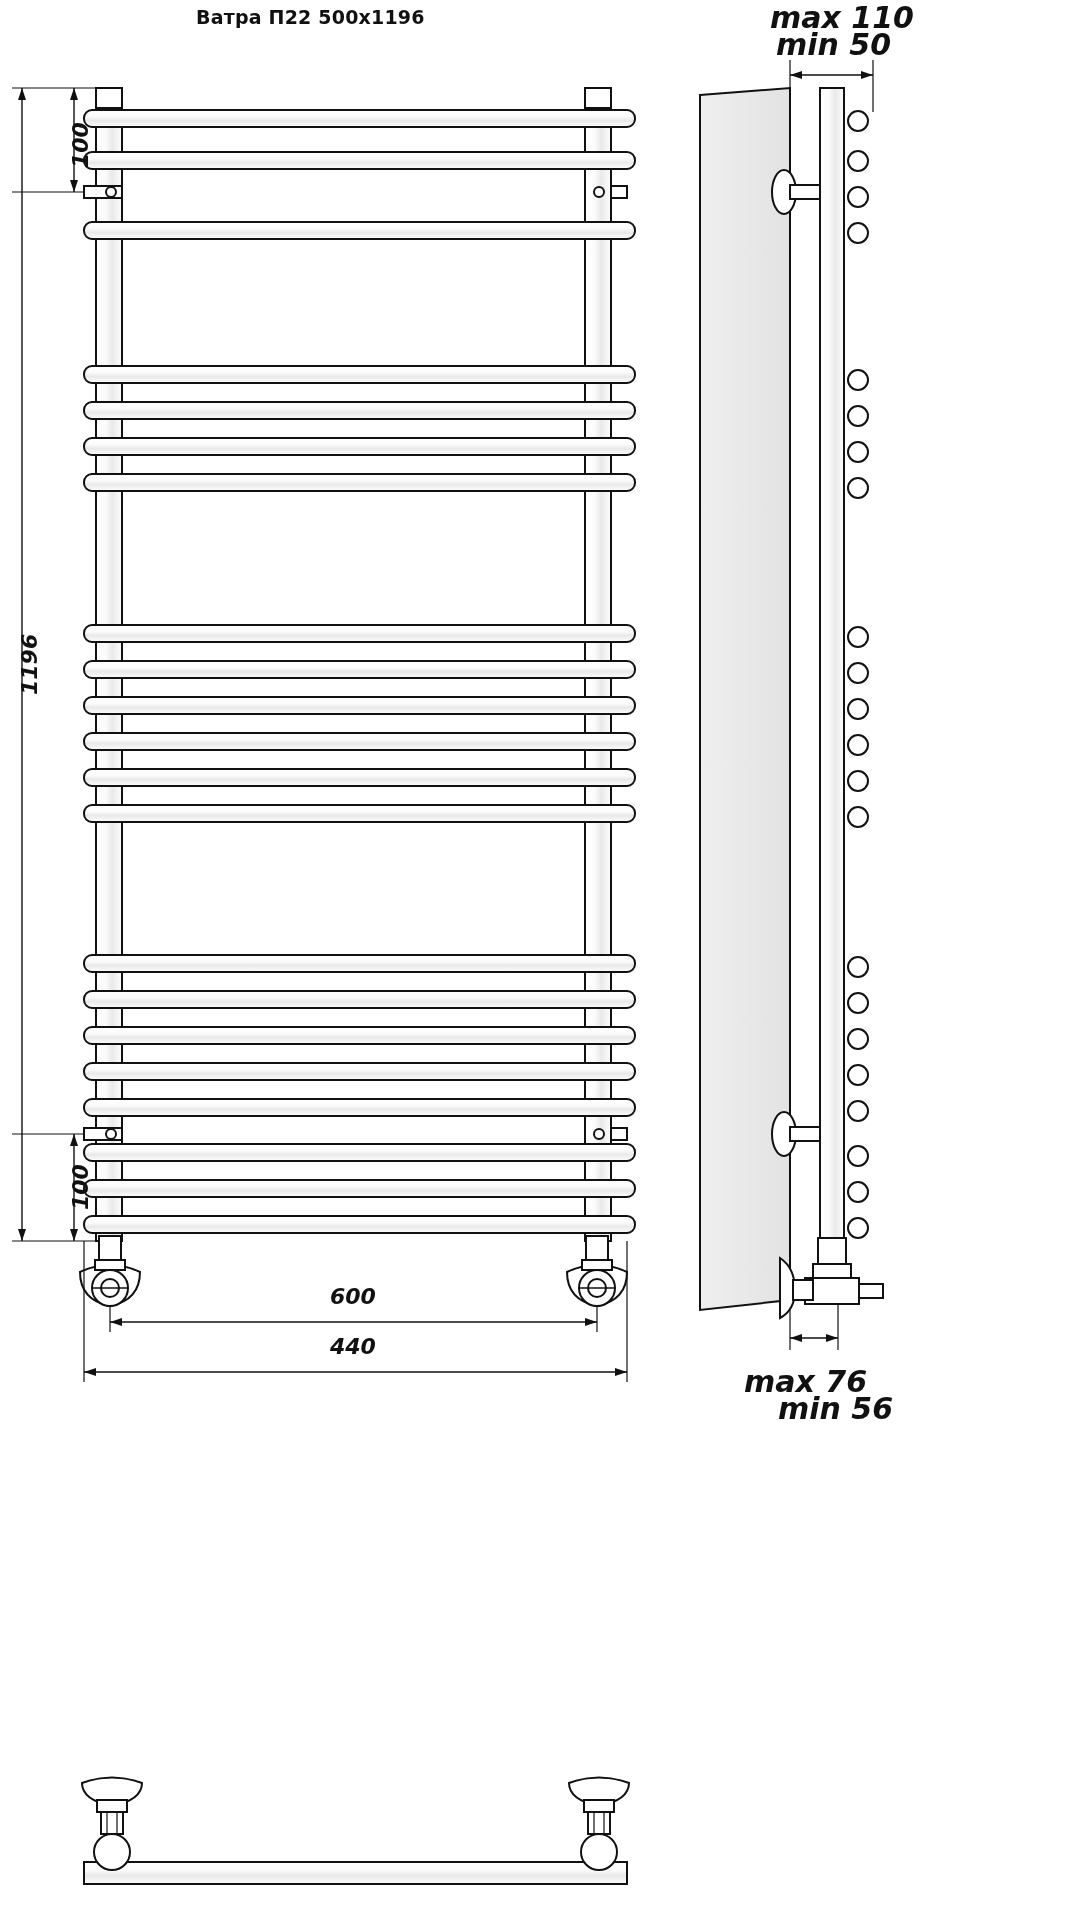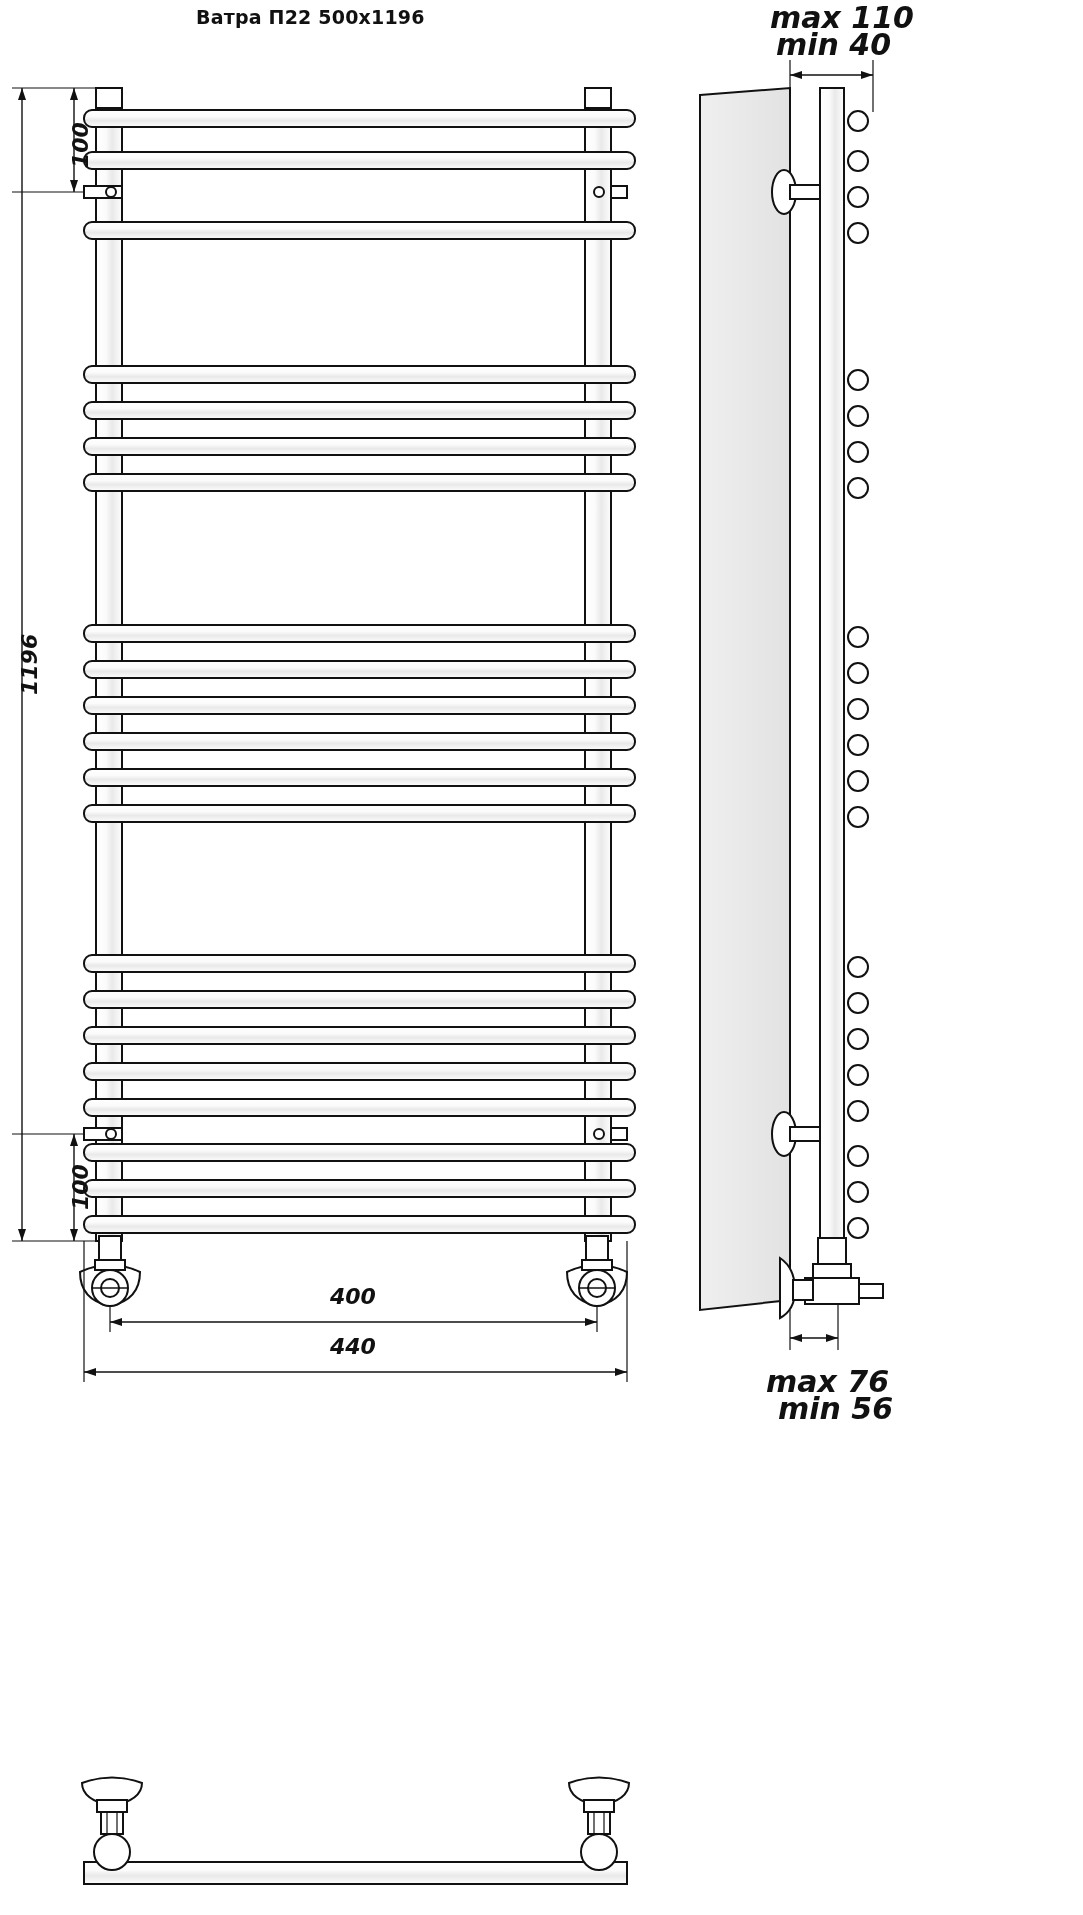--- a/index.html
+++ b/index.html
@@ -283,23 +283,23 @@
   </svg>
 
   <div class="lbl title" style="left:196px; top:6px;">Ватра П22 500х1196</div>
 
   <div class="lbl dim dim-rot" style="left:68px; top:168px;">100</div>
 
   <div class="lbl dim dim-rot" style="left:68px; top:1210px;">100</div>
 
   <div class="lbl dim dim-rot" style="left:17px; top:695px;">1196</div>
 
-  <div class="lbl dim" style="left:330px; top:1284px;">400</div>
+  <div class="lbl dim" style="left:330px; top:1284px;">600</div>
 
   <div class="lbl dim" style="left:330px; top:1334px;">440</div>
 
   <div class="lbl note" style="left:770px; top:0px;">max 110</div>
-  <div class="lbl note" style="left:776px; top:27px;">min 40</div>
-
-  <div class="lbl note" style="left:766px; top:1364px;">max 76</div>
+  <div class="lbl note" style="left:776px; top:27px;">min 50</div>
+
+  <div class="lbl note" style="left:744px; top:1364px;">max 76</div>
   <div class="lbl note" style="left:778px; top:1391px;">min 56</div>
 
 </div>
 
 </body></html>

